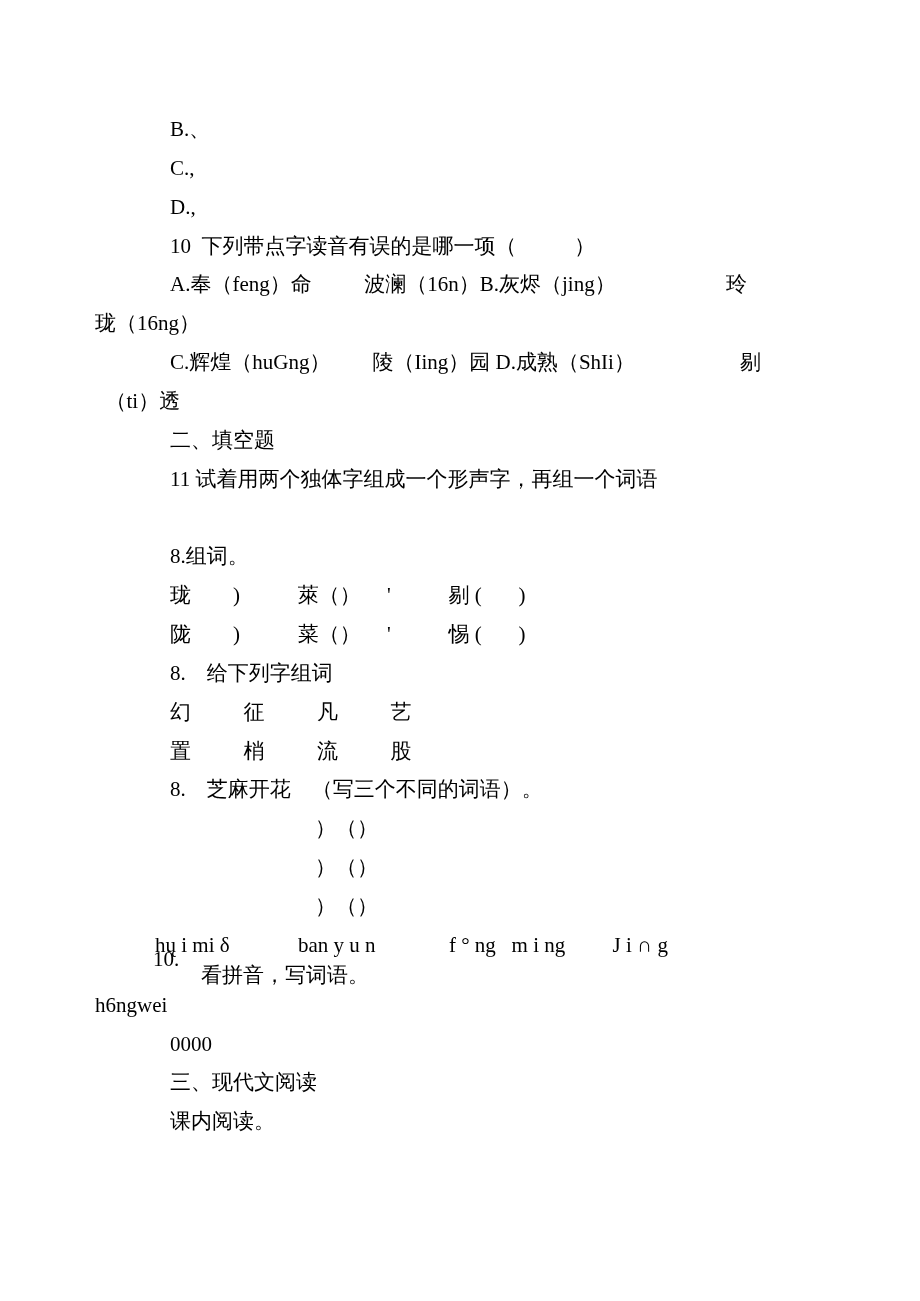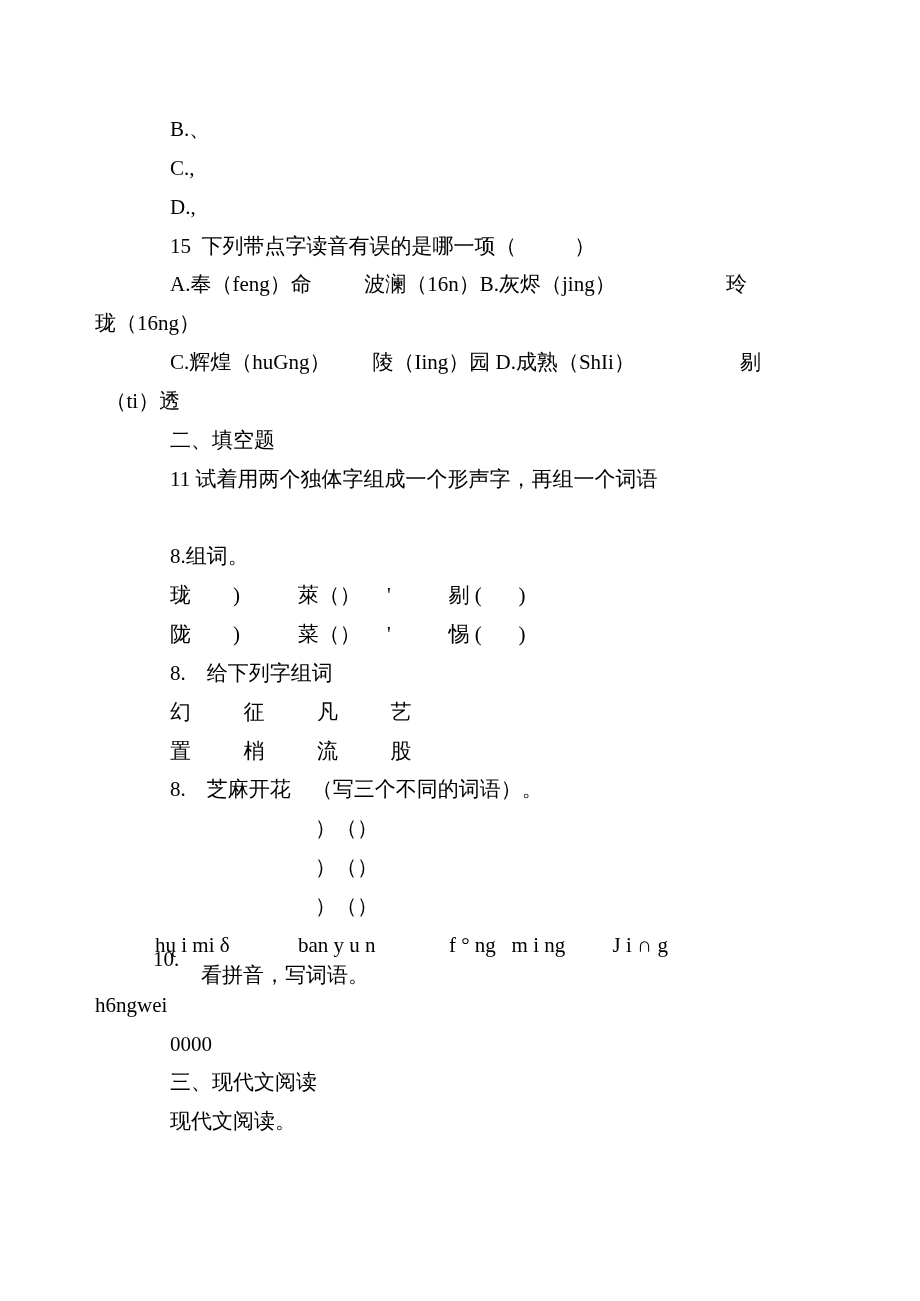--- a/index.html
+++ b/index.html
@@ -33,21 +33,21 @@
 </style>
 </head>
 <body>
 
 <div class="page">
 
   <p class="line indent1">B.、</p>
   <p class="line indent1">C.,</p>
   <p class="line indent1">D.,</p>
 
-  <p class="line indent1 row">15  下列带点字读音有误的是哪一项（           ）</p>
+  <p class="line indent1 row">10  下列带点字读音有误的是哪一项（           ）</p>
   <p class="line indent1 row">A.奉（feng）命          波澜（16n）B.灰烬（jing）                     玲</p>
   <p class="line indent0 row">珑（16ng）</p>
   <p class="line indent1 row">C.辉煌（huGng）        陵（Iing）园 D.成熟（ShIi）                    剔</p>
   <p class="line indent0 row">  （ti）透</p>
 
   <p class="line indent1">二、填空题</p>
   <p class="line indent1 gap-bottom">11  试着用两个独体字组成一个形声字，再组一个词语</p>
 
   <p class="line indent1">&nbsp;</p>
 
@@ -68,15 +68,15 @@
   <div class="overlay-container" style="height: 60px;">
     <div class="overlay-left row" style="top:0px; left:60px;">hų i mi δ             ban y u n              f ° ng   m i ng         J i ∩ g</div>
     <div class="overlay-left row" style="top:14px; left:58px;">10.</div>
     <div class="overlay-left row" style="top:30px; left:106px;">看拼音，写词语。</div>
   </div>
 
   <p class="line indent0 row">h6ngwei</p>
   <p class="line indent1 row">0000</p>
 
   <p class="line indent1">三、现代文阅读</p>
-  <p class="line indent1">现代文阅读。</p>
+  <p class="line indent1">课内阅读。</p>
 
 </div>
 
 </body></html>

